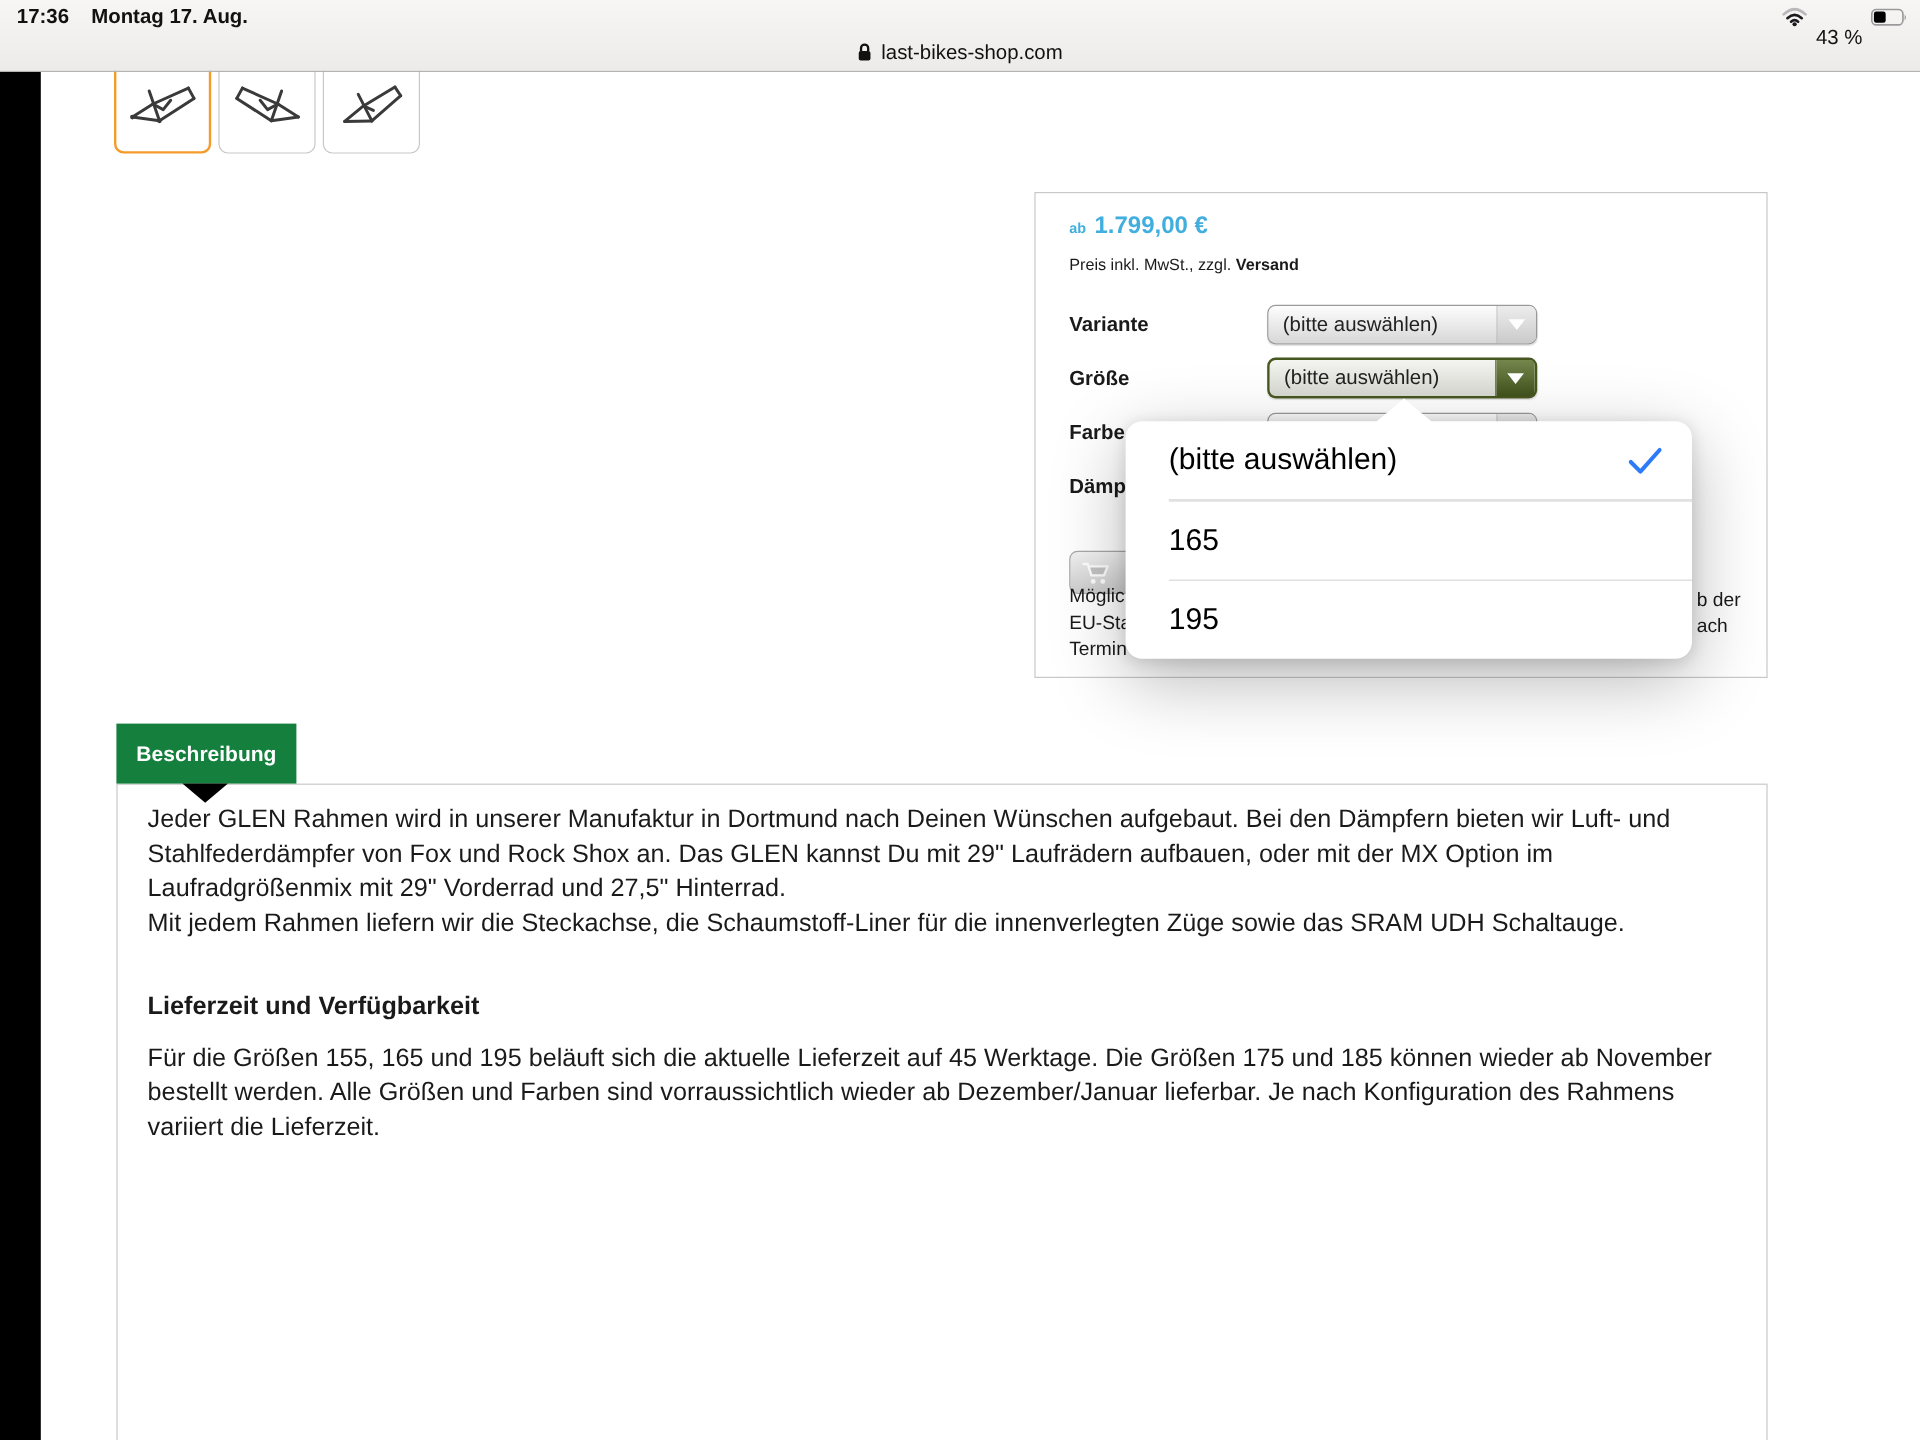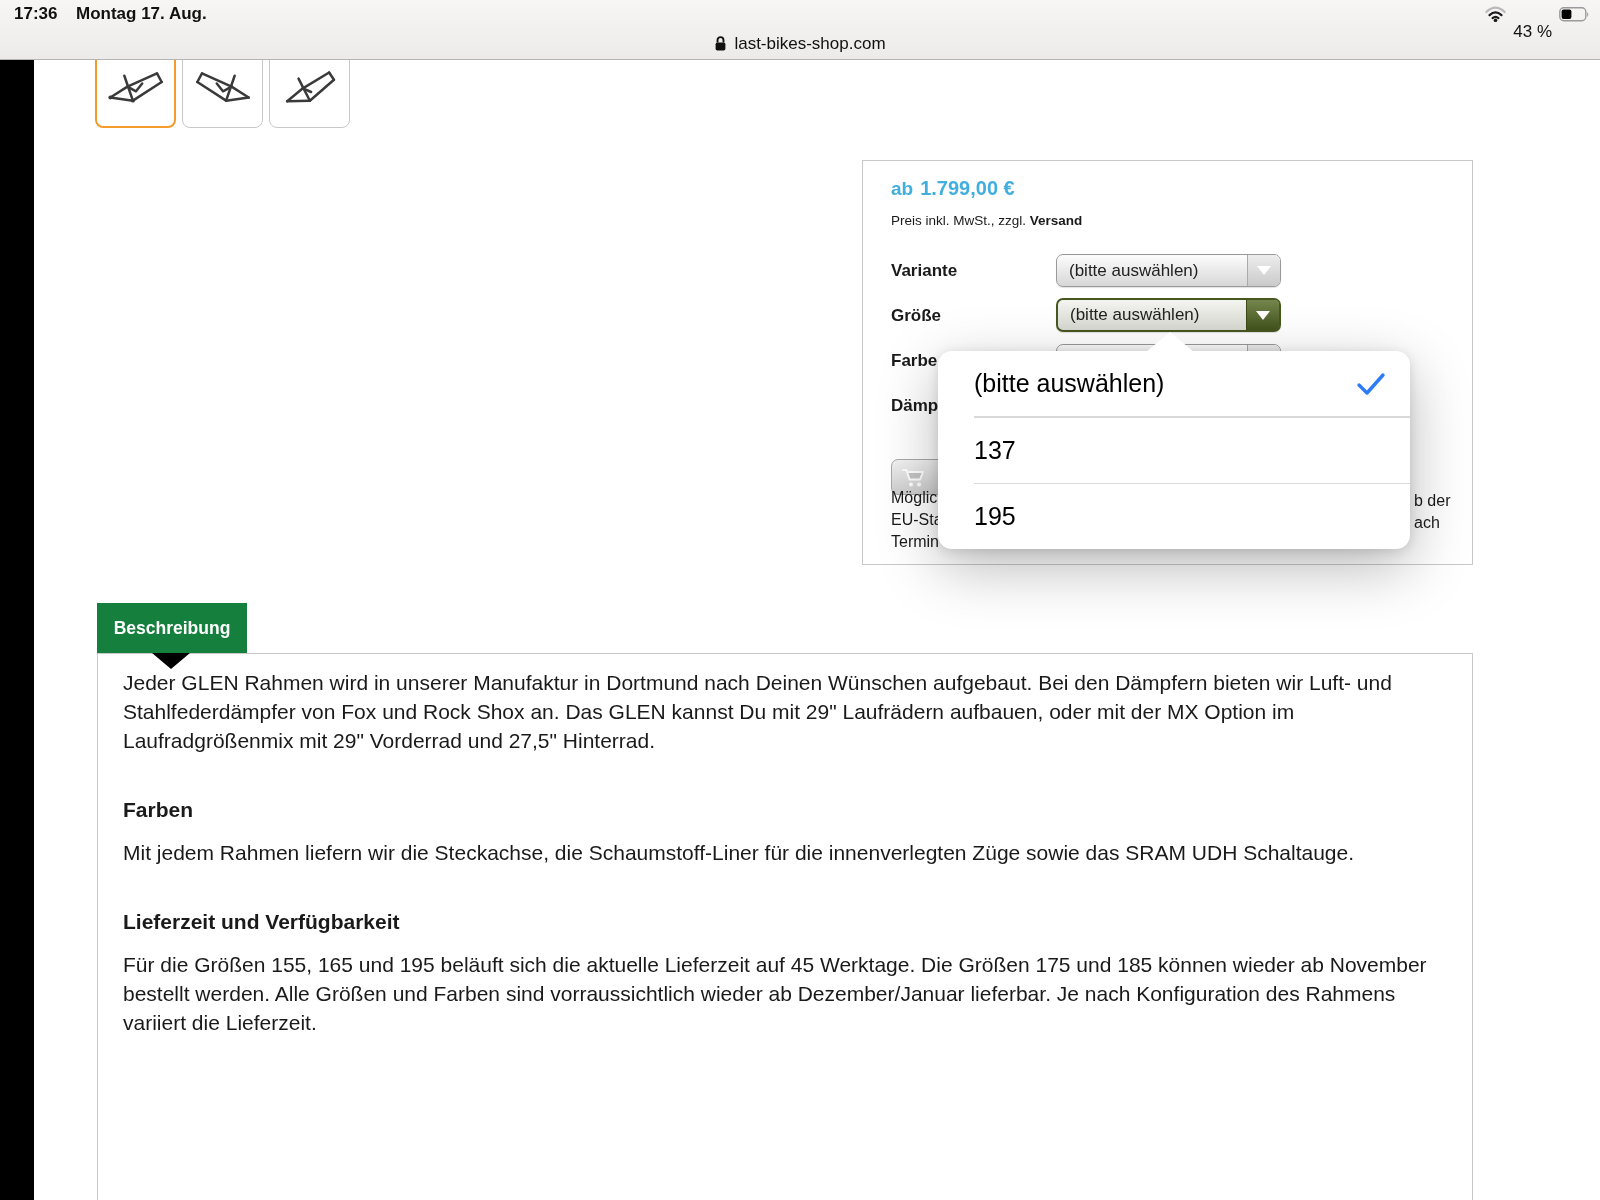--- a/index.html
+++ b/index.html
@@ -23,21 +23,21 @@
 
   .thumbs { position:absolute; left:95px; top:50px; display:flex; gap:6px; }
   .thumb { width:81px; height:78px; background:#fff; border:1px solid #c8c8c8; border-radius:8px;
            display:flex; align-items:center; justify-content:center; }
   .thumb.selected { border:2px solid #f59b2b; }
 
   
   .buybox { position:absolute; left:862px; top:160px; width:611px; height:405px;
             border:1px solid #c8c8c8; background:#fff; z-index:1; }
   .price-line { position:absolute; left:28px; top:16px; font-weight:700; }
-  .price-ab  { font-size:19px; margin-right:7px; }
+  .price-ab  { font-size:12px; margin-right:7px; }
   .price-val { font-size:20px; }
   .tax-note { position:absolute; left:28px; top:52px; font-size:13.5px; color:#1a1a1a; }
   .tax-note b { font-weight:700; }
   .opt-label { position:absolute; left:28px; width:150px; height:33px; line-height:33px;
                font-size:17px; font-weight:700; color:#1a1a1a; }
   .dd { position:absolute; left:193px; width:225px; height:33px;
         border:1px solid #9a9a9a; border-radius:7px;
         background:linear-gradient(#fdfdfd,#d7d7d7);
         display:flex; align-items:center; box-shadow:0 1px 1px rgba(0,0,0,.12); }
   .dd-text { flex:1; padding-left:12px; font-size:17px; color:#222; white-space:nowrap; overflow:hidden; }
@@ -194,33 +194,32 @@
   <div class="popover">
     <div class="pop-row">
       <span class="grow">(bitte auswählen)</span>
       <svg width="30" height="24" viewBox="0 0 30 24">
         <polyline points="3,13 11,21 27,3" fill="none" stroke="#2d7bf8" stroke-width="3.4" stroke-linecap="round" stroke-linejoin="round"></polyline>
       </svg>
     </div>
     <div class="pop-div"></div>
     <div class="pop-div"></div>
     <div class="pop-row">
-      <span class="grow">137</span>
+      <span class="grow">165</span>
     </div>
     <div class="pop-div"></div>
     <div class="pop-row">
       <span class="grow">195</span>
     </div>
   </div>
 
   <div class="desc-tab">Beschreibung</div>
   <div class="desc-tab-arrow"></div>
   <div class="descbox">
     <p class="intro">Jeder GLEN Rahmen wird in unserer Manufaktur in Dortmund nach Deinen Wünschen aufgebaut. Bei den Dämpfern bieten wir Luft- und Stahlfederdämpfer von Fox und Rock Shox an. Das GLEN kannst Du mit 29" Laufrädern aufbauen, oder mit der MX Option im Laufradgrößenmix mit 29" Vorderrad und 27,5" Hinterrad.</p>
-    <div class="sec-head">Farben</div>
     <p>Mit jedem Rahmen liefern wir die Steckachse, die Schaumstoff-Liner für die innenverlegten Züge sowie das SRAM UDH Schaltauge.</p>
     <div class="sec-head">Lieferzeit und Verfügbarkeit</div>
     <p>Für die Größen 155, 165 und 195 beläuft sich die aktuelle Lieferzeit auf 45 Werktage. Die Größen 175 und 185 können wieder ab November bestellt werden. Alle Größen und Farben sind vorraussichtlich wieder ab Dezember/Januar lieferbar. Je nach Konfiguration des Rahmens variiert die Lieferzeit.</p>
   </div>
 
   <div class="chrome">
     <div class="status-time">17:36</div>
     <div class="status-date">Montag 17. Aug.</div>
     <div class="status-right">
       <svg width="21" height="16" viewBox="0 0 20 15">

